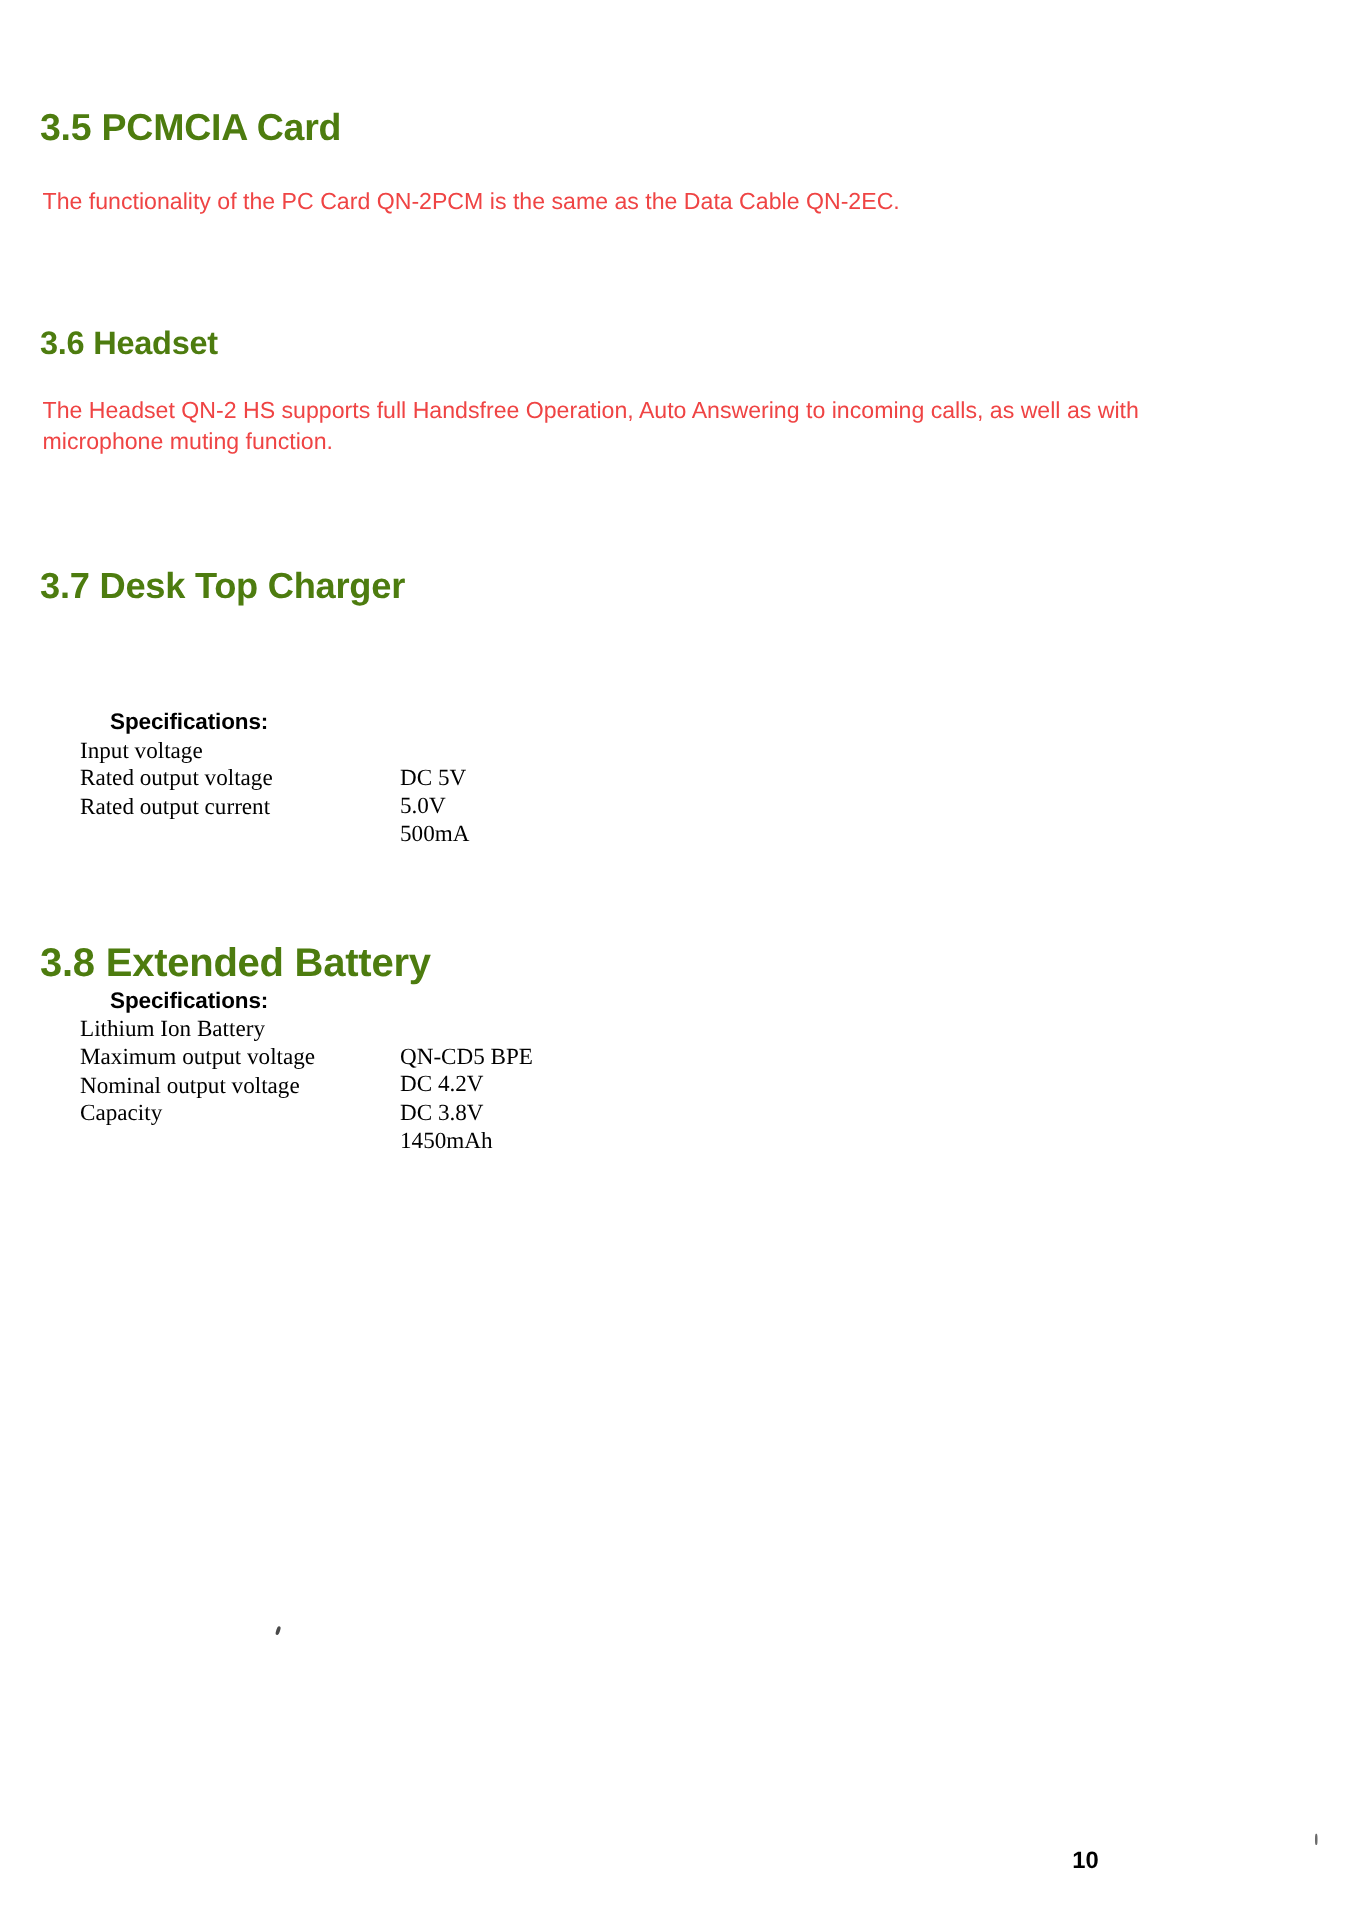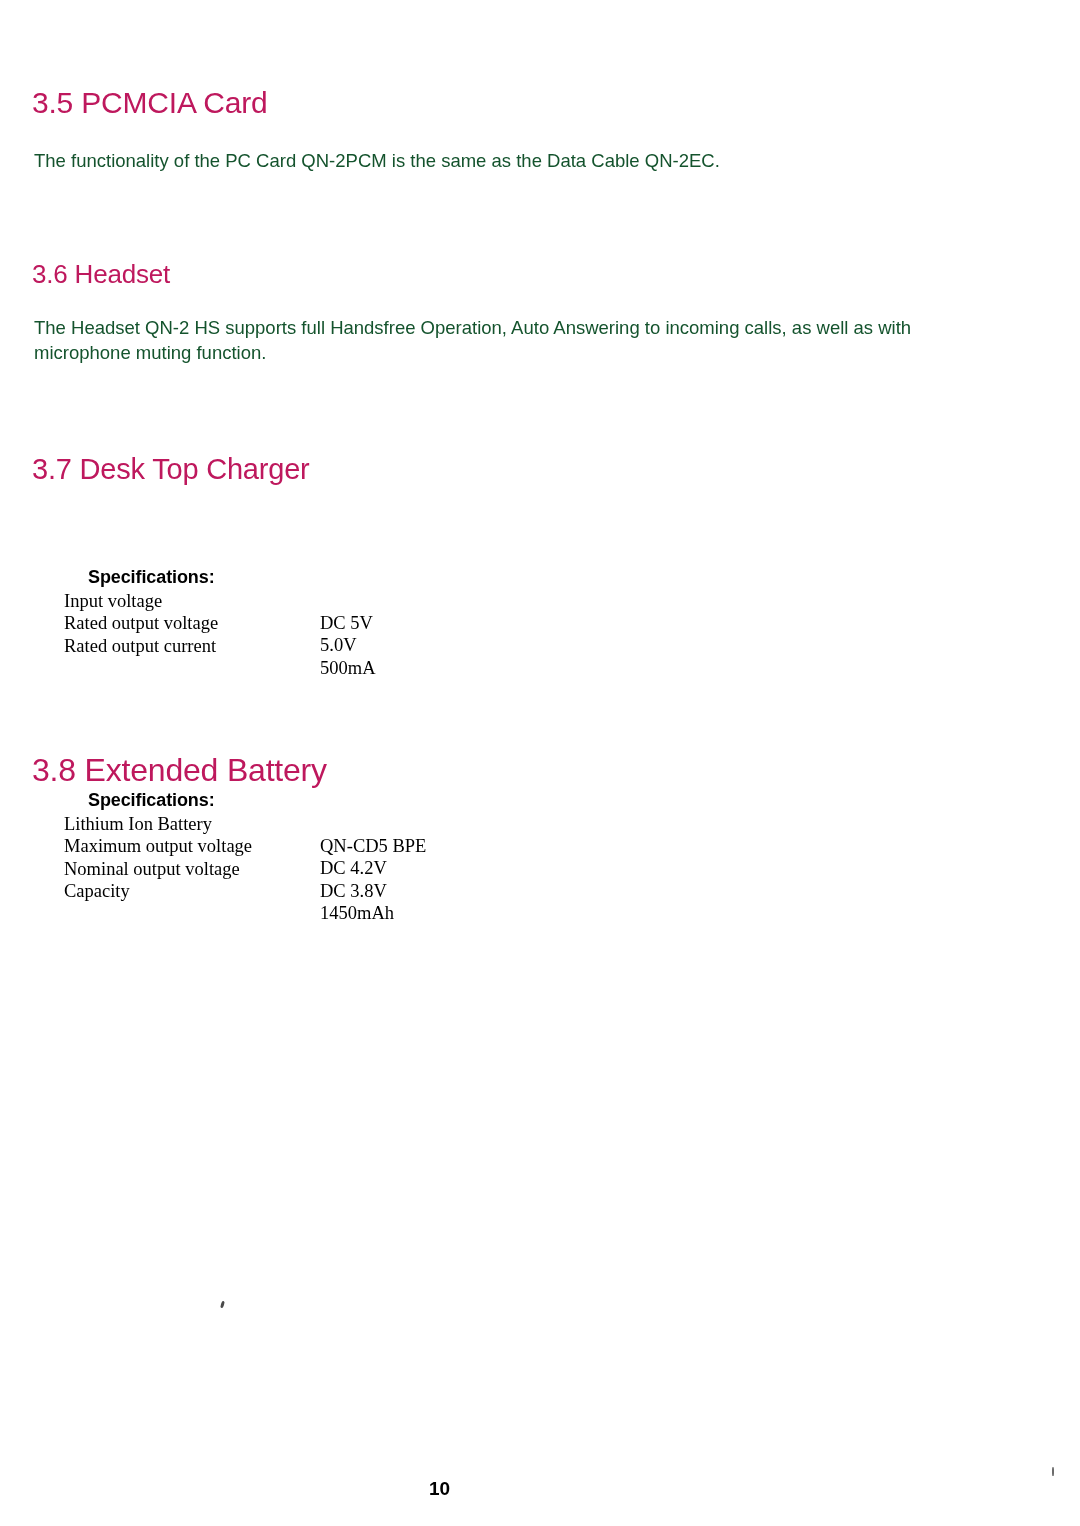--- a/index.html
+++ b/index.html
@@ -22,37 +22,37 @@
   .content {
     position: absolute;
     left: 32px;
     top: 0;
     width: 935px;
   }
 
   
   .section-heading {
     font-size: 30px;
-    font-weight: normal;
+    font-weight: bold;
     letter-spacing: -0.2px;
     line-height: 1.05;
-    color: #be185d;
+    color: #4d7c0f;
     white-space: nowrap;
   }
   .h-pcmcia { position: absolute; left: 0px;  top: 62px; }
   .h-headset{ position: absolute; left: 0px;  top: 239px; font-size: 26px; }
   .h-dtc    { position: absolute; left: 0px;  top: 430px; font-size: 29px; }
   .h-battery{ position: absolute; left: 0px;  top: 727px; font-size: 32px; }
 
   
   .para {
     position: absolute;
     font-size: 18.5px;
     line-height: 25px;
-    color: #14532d;
+    color: #ef4444;
   }
   .p-pcmcia  { left: 2px;  top: 129px; width: 760px; }
   .p-headset { left: 2px;  top: 296px; width: 885px; }
   .p-dtc     { left: 2px;  top: 487px; width: 935px; text-align: justify; }
   .p-dtc .line { display: block; }
   .p-dtc .line.justified {
     text-align: justify;
     text-align-last: justify;
   }
 
@@ -86,21 +86,21 @@
   }
   .specs-dtc     { left: 32px; top: 566px; }
   .specs-battery { left: 32px; top: 789px; }
 
   
   .page-number {
     position: absolute;
     left: 0;
     top: 1478px;
     width: 879px;
-    text-align: center;
+    text-align: right;
     font-size: 19px;
     font-weight: bold;
   }
 
   
   .speck {
     position: absolute;
     background: #4a4a4a;
     border-radius: 40%;
   }

